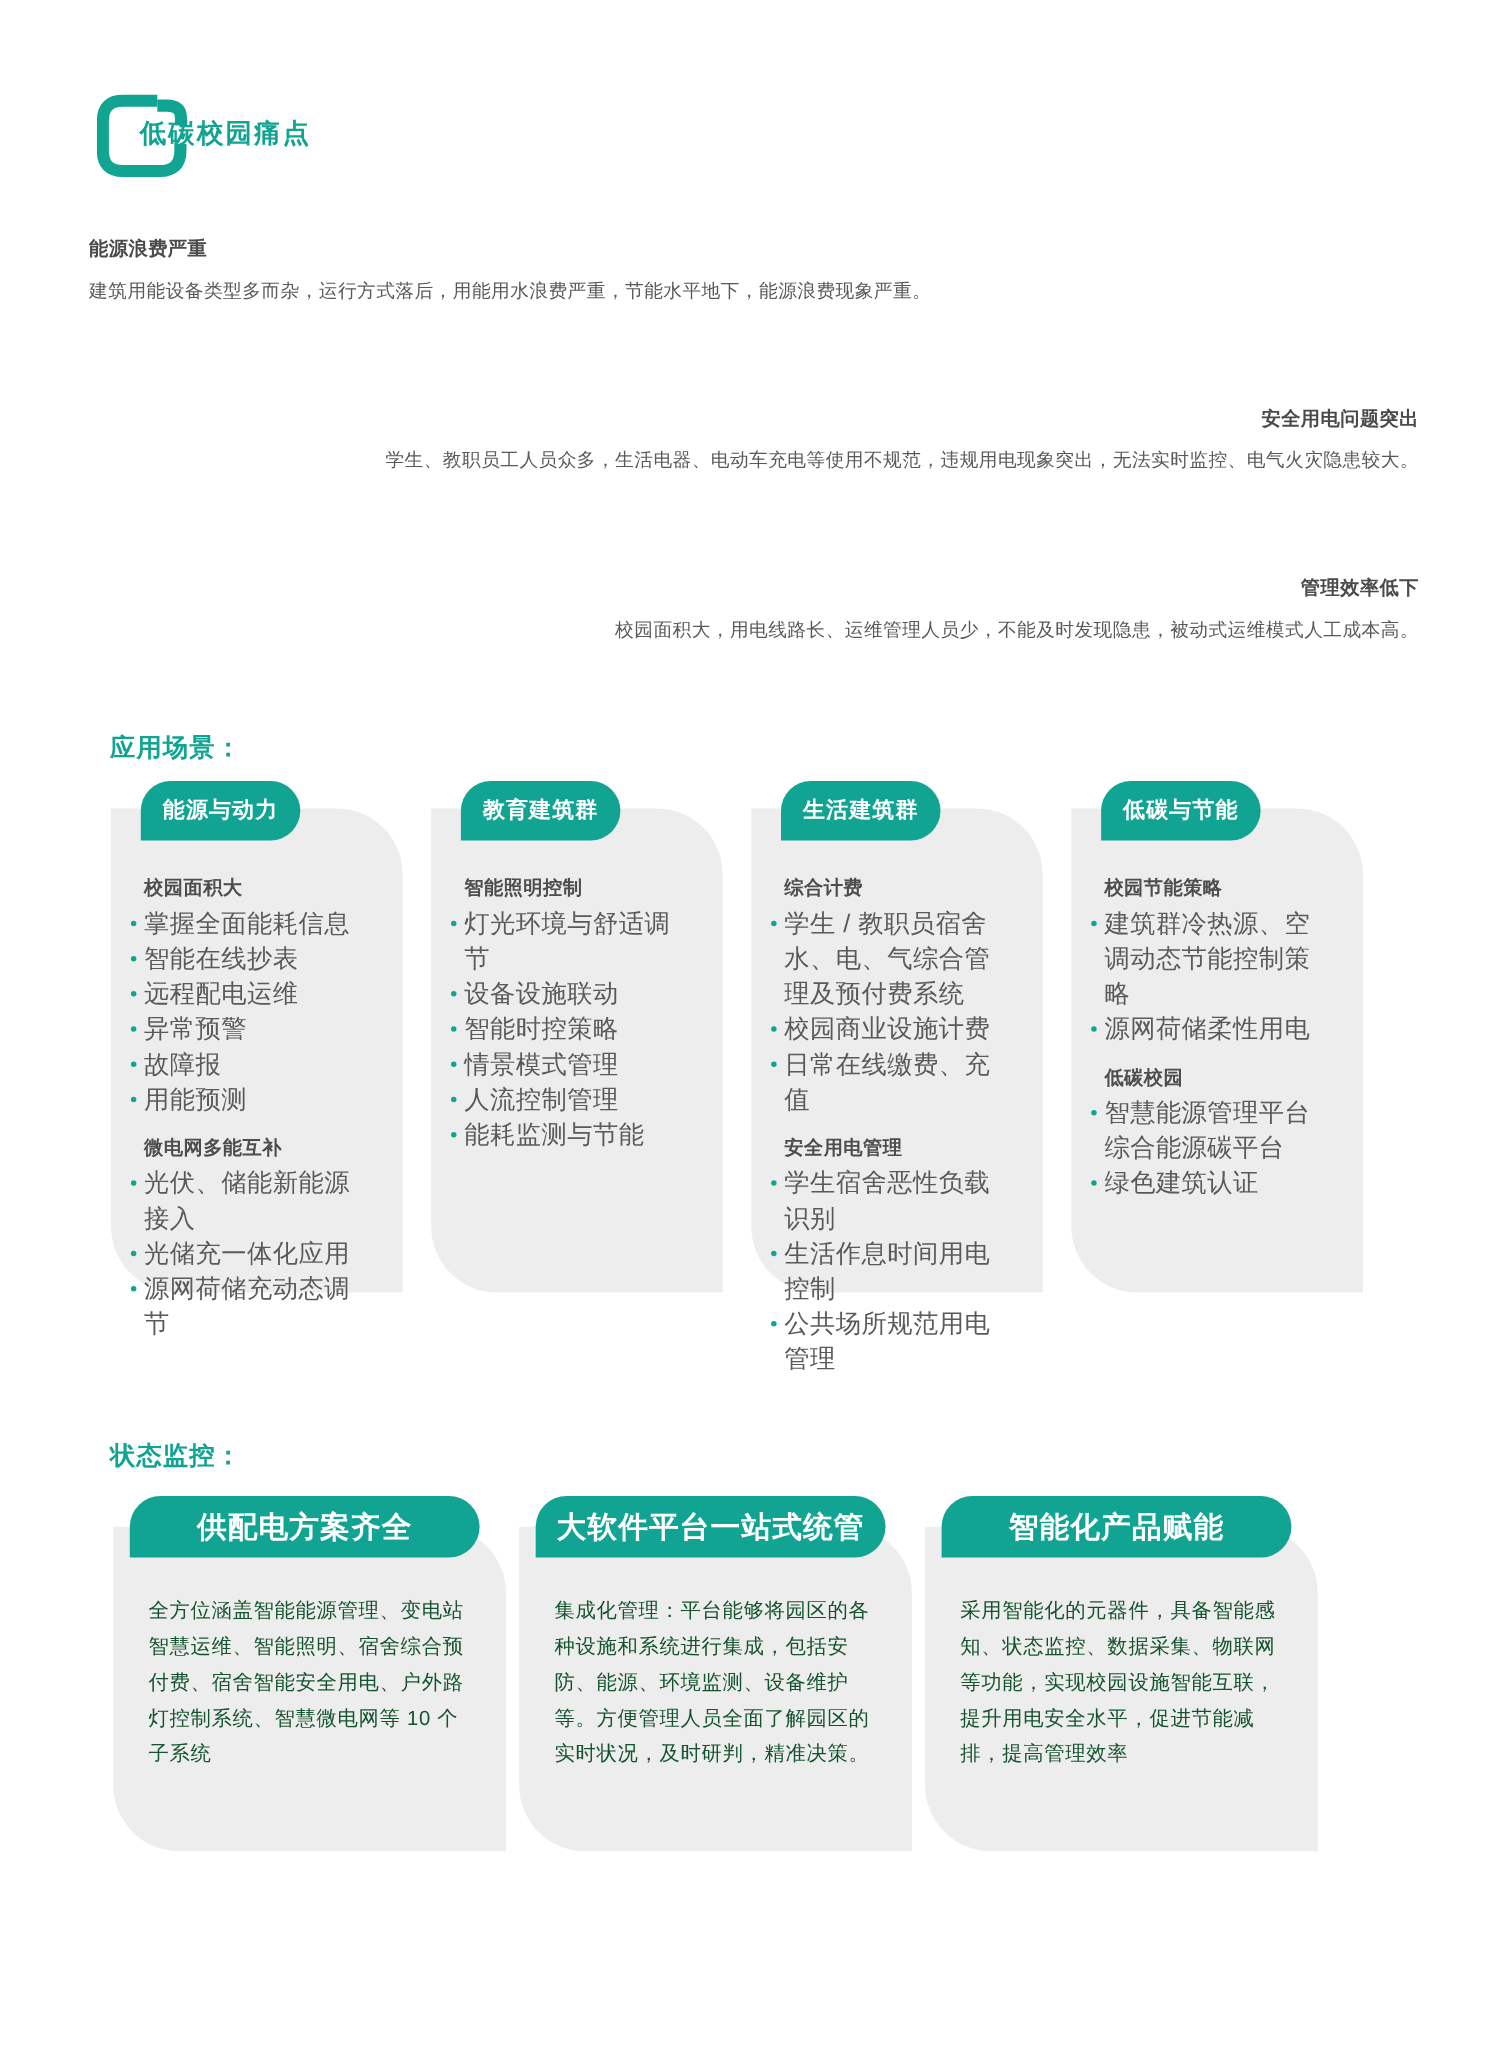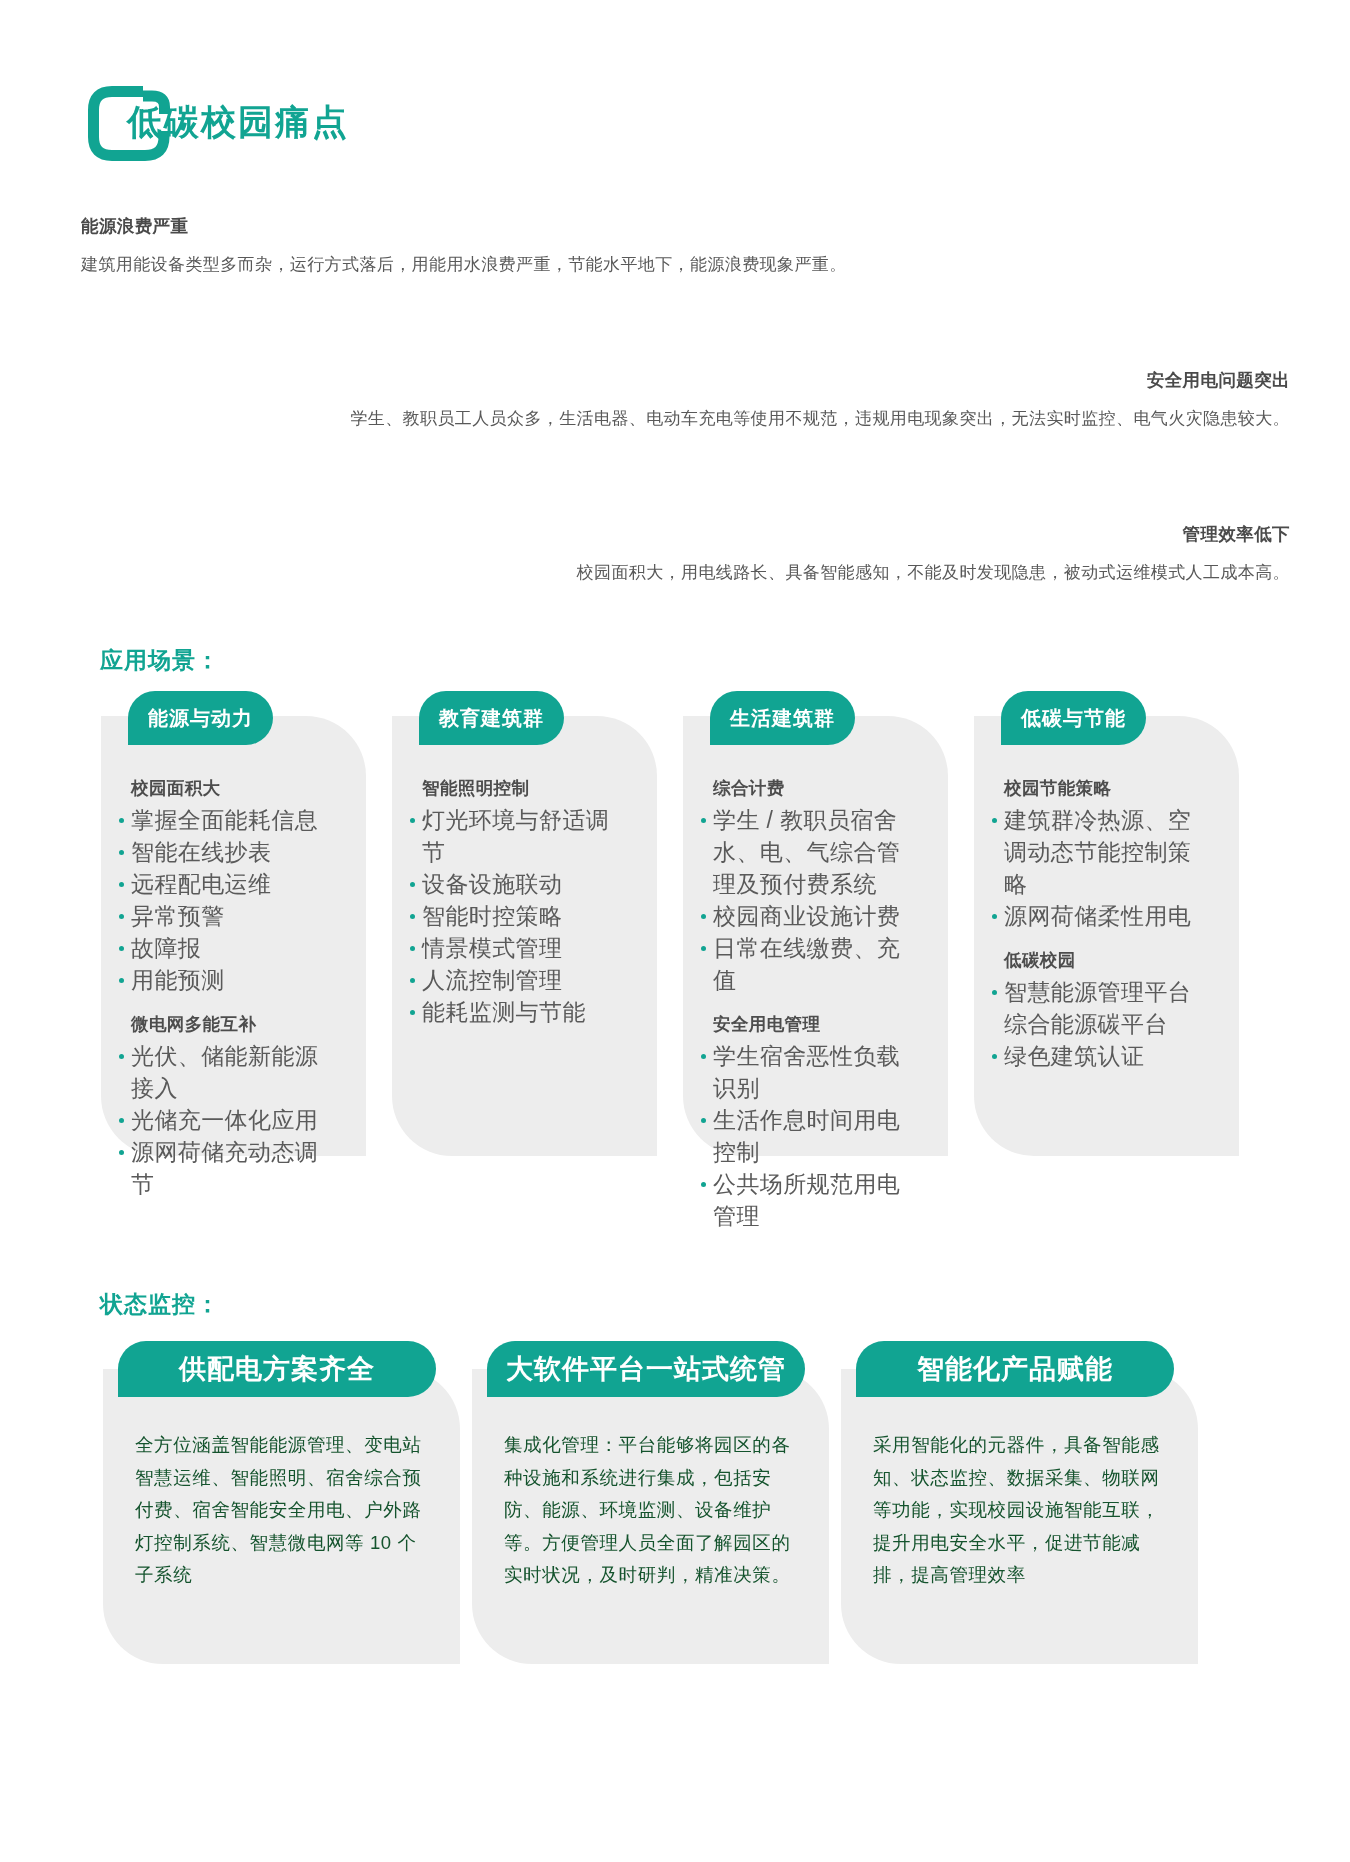--- a/index.html
+++ b/index.html
@@ -14,32 +14,32 @@
     font-family:"Liberation Sans","DejaVu Sans",sans-serif;
     -webkit-font-smoothing:antialiased;
   }
   .content{padding-left:81px;padding-right:60px;box-sizing:border-box;}
 
   
   .title-row{position:relative;margin:86px 0 0 7px;height:76px;}
   .title-row svg{position:absolute;left:0;top:0;}
   .page-title{
     position:absolute;left:39px;top:12px;margin:0;
-    font-size:35px;font-weight:bold;color:var(--accent);letter-spacing:2px;line-height:48px;
+    font-size:24px;font-weight:bold;color:var(--accent);letter-spacing:2px;line-height:48px;
   }
 
   
   .pain-list{margin-top:52px;}
   .pain h3{margin:0 0 15px 0;font-size:17.5px;line-height:24px;font-weight:bold;color:var(--heading);letter-spacing:0.4px;}
   .pain p{margin:0;font-size:17px;line-height:24px;color:var(--body);letter-spacing:0.4px;}
   .pain + .pain{margin-top:91px;text-align:right;}
 
   
   .section-label{margin:0;font-size:23px;line-height:30px;font-weight:bold;color:var(--accent);letter-spacing:1px;}
-  .label-scenarios{margin-top:60px;margin-left:19px;}
+  .label-scenarios{margin-top:79px;margin-left:19px;}
   .label-highlights{margin-top:133px;margin-left:19px;}
 
   
   .cards-row{
     margin:41px 0 0 20px;display:grid;grid-template-columns:repeat(4,265px);grid-gap:26px;
   }
   .card{
     position:relative;background:var(--card-bg);border-radius:0 60px 0 60px;
     height:440px;box-sizing:border-box;padding:56px 18px 0 18px;
   }
@@ -92,21 +92,21 @@
       <section class="pain">
         <h3>能源浪费严重</h3>
         <p>建筑用能设备类型多而杂，运行方式落后，用能用水浪费严重，节能水平地下，能源浪费现象严重。</p>
       </section>
       <section class="pain">
         <h3>安全用电问题突出</h3>
         <p>学生、教职员工人员众多，生活电器、电动车充电等使用不规范，违规用电现象突出，无法实时监控、电气火灾隐患较大。</p>
       </section>
       <section class="pain">
         <h3>管理效率低下</h3>
-        <p>校园面积大，用电线路长、具备智能感知，不能及时发现隐患，被动式运维模式人工成本高。</p>
+        <p>校园面积大，用电线路长、运维管理人员少，不能及时发现隐患，被动式运维模式人工成本高。</p>
       </section>
     </div>
 
   <h2 class="section-label label-scenarios">应用场景：</h2>
 
   <div class="cards-row" id="scenario-cards">
       <div class="card">
         <div class="pill">能源与动力</div>
         <div class="group">
           <h4>校园面积大</h4>

